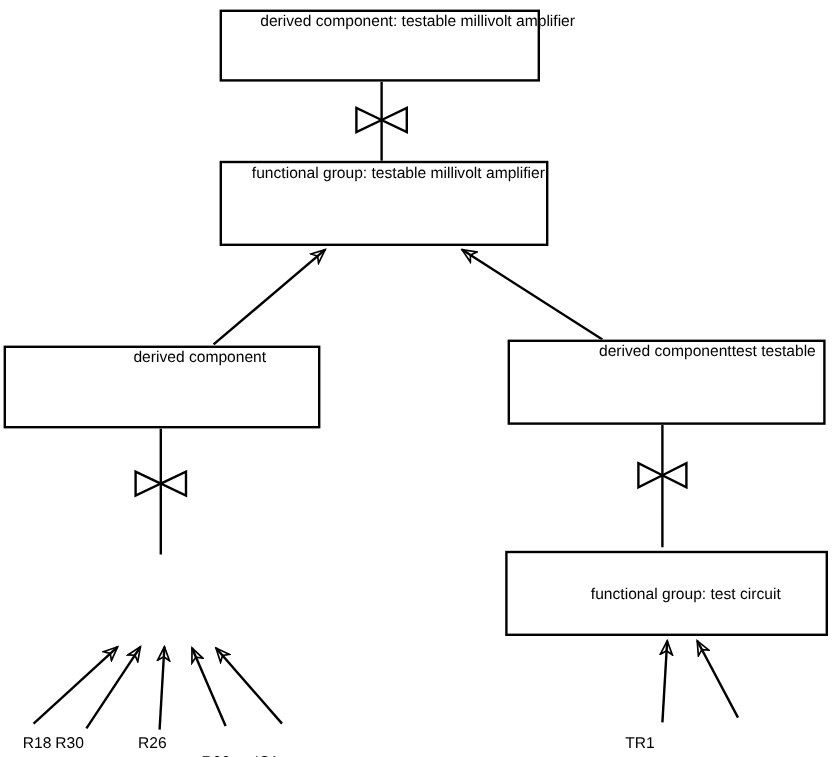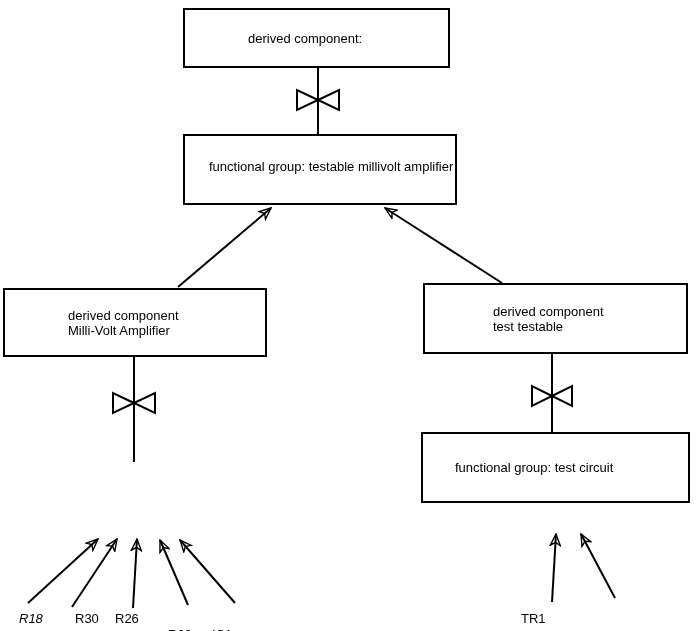--- a/index.html
+++ b/index.html
@@ -21,21 +21,21 @@
     left: 0;
     top: 0;
     pointer-events: none;
   }
   .box {
     position: absolute;
     box-sizing: border-box;
     border: 2px solid #000000;
     background: #ffffff;
     display: flex;
-    flex-direction: column;
+    flex-direction: row;
     justify-content: center;
     font-size: 13px;
     line-height: 15px;
     white-space: pre;
   }
   .lbl {
     position: absolute;
     font-size: 13px;
     line-height: 14px;
     white-space: pre;
@@ -70,43 +70,43 @@
     <line x1="133" y1="608" x2="137" y2="539" stroke="#000000" stroke-width="2" marker-end="url(#ah)"></line>
     <line x1="188" y1="605" x2="160" y2="540" stroke="#000000" stroke-width="2" marker-end="url(#ah)"></line>
     <line x1="235" y1="603" x2="180" y2="540" stroke="#000000" stroke-width="2" marker-end="url(#ah)"></line>
 
     <line x1="552" y1="602" x2="556" y2="534" stroke="#000000" stroke-width="2" marker-end="url(#ah)"></line>
     <line x1="615" y1="598" x2="581" y2="534" stroke="#000000" stroke-width="2" marker-end="url(#ah)"></line>
   </svg>
 
   <div class="box" style="left:183px; top:8px; width:267px; height:60px; padding-left:63px;">
     <span>derived component:</span>
+    <span> testable millivolt amplifier</span>
   </div>
 
   <div class="box" style="left:183px; top:134px; width:274px; height:71px; padding-left:24px; padding-bottom:7px;">
     <span>functional group: testable millivolt amplifier</span>
   </div>
 
   <div class="box" style="left:3px; top:288px; width:264px; height:69px; padding-left:63px;">
     <span>derived component</span>
-    <span>Milli-Volt Amplifier</span>
   </div>
 
   <div class="box" style="left:423px; top:283px; width:265px; height:71px; padding-left:68px;">
     <span>derived component</span>
     <span>test testable</span>
   </div>
 
 
-  <div class="box" style="left:421px; top:432px; width:269px; height:71px; padding-left:32px;">
+  <div class="box" style="left:421px; top:459px; width:269px; height:71px; padding-left:32px;align-items:center;">
     <span>functional group: test circuit</span>
   </div>
 
-  <span class="lbl" style="left:19px; top:612px;font-style:italic;">R18</span>
-  <span class="lbl" style="left:75px; top:612px;">R30</span>
+  <span class="lbl" style="left:19px; top:612px;">R18</span>
+  <span class="lbl" style="left:46px; top:612px;">R30</span>
   <span class="lbl" style="left:115px; top:612px;">R26</span>
   <span class="lbl" style="left:168px; top:628px;">R22</span>
   <span class="lbl" style="left:212px; top:628px;">IC1</span>
 
   <span class="lbl" style="left:521px; top:612px;">TR1</span>
   <span class="lbl" style="left:605px; top:612px;margin-top:40px;">R36</span>
 
 </div>
 
 </body></html>

